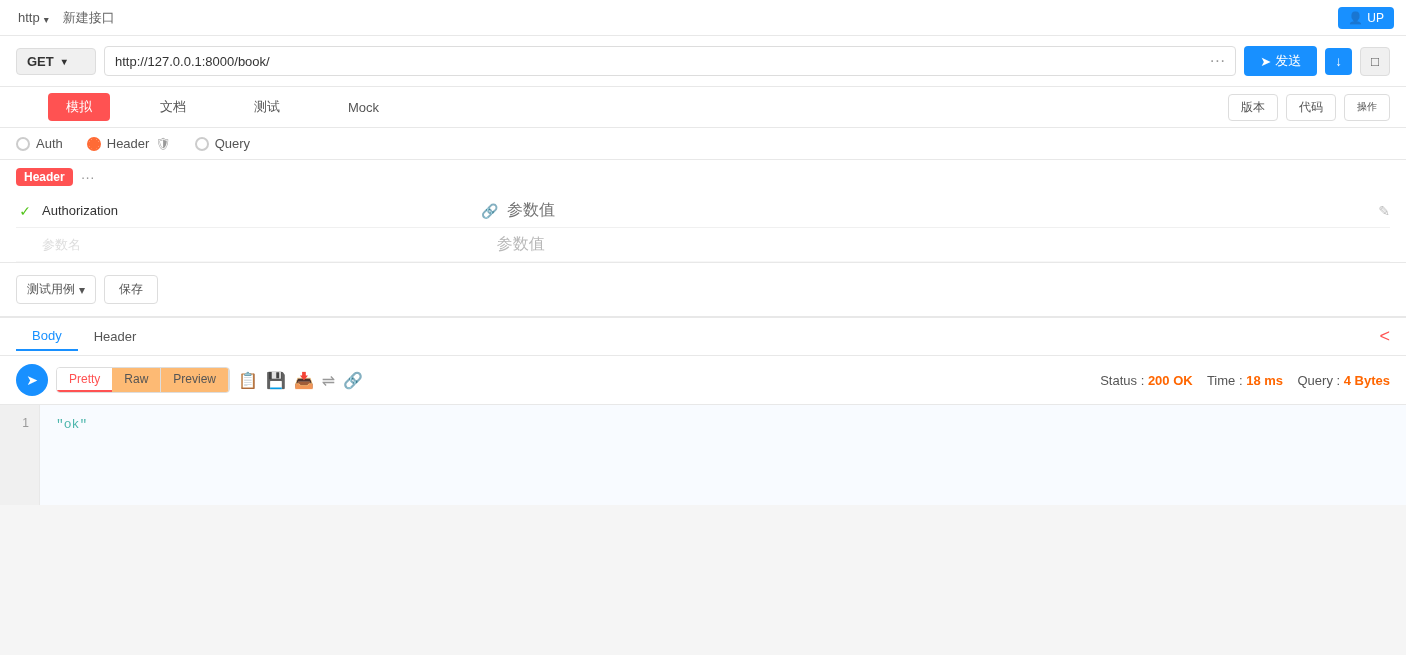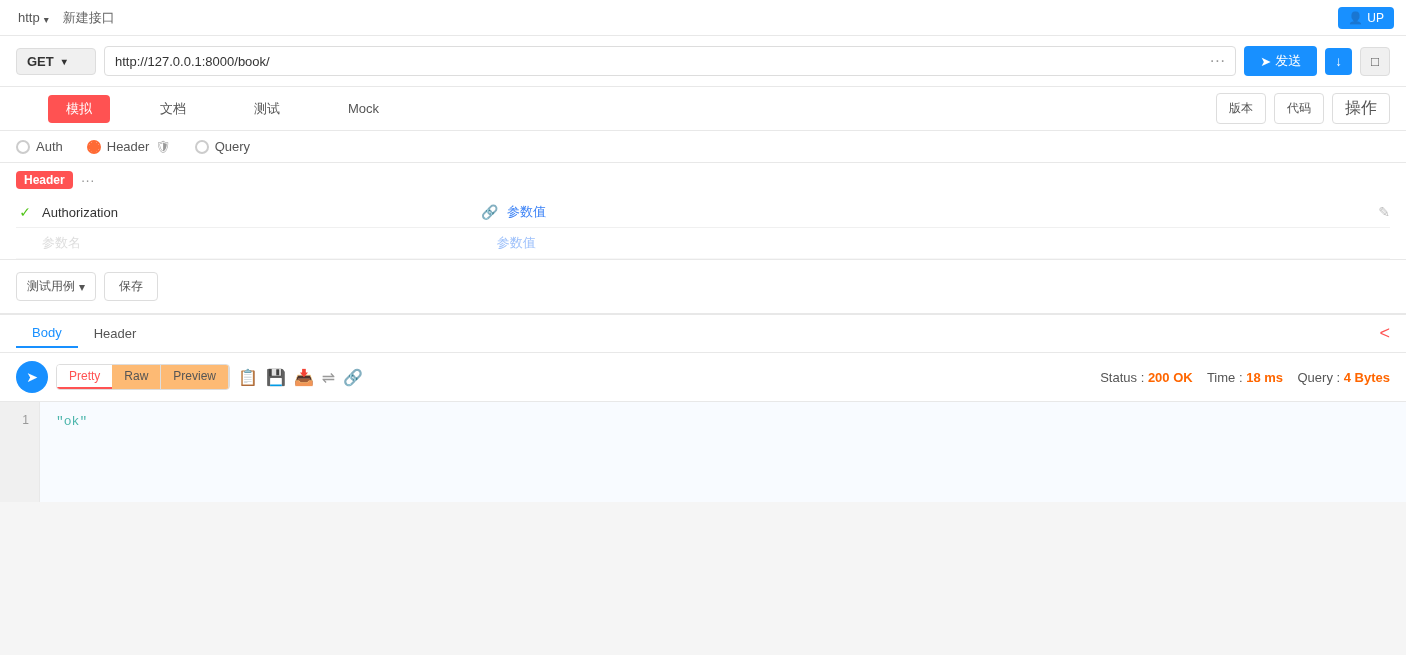--- a/index.html
+++ b/index.html
@@ -164,21 +164,21 @@
       padding: 4px 12px;
       font-size: 12px;
       color: #555;
       cursor: pointer;
     }
     .ops-btn {
       border: 1px solid #ddd;
       background: #fff;
       border-radius: 4px;
       padding: 4px 12px;
-      font-size: 16px;
+      font-size: 10px;
       color: #555;
       cursor: pointer;
     }
 
     
     .param-tabs {
       display: flex;
       align-items: center;
       padding: 8px 16px;
       background: #fff;
@@ -267,22 +267,22 @@
     .param-name.placeholder {
       color: #bbb;
     }
     .link-icon {
       color: #bbb;
       font-size: 14px;
       cursor: pointer;
     }
     .param-value {
       flex: 2;
-      font-size: 13px;
-      color: #3b82f6;
+      font-size: 16px;
+      color: #737373;
     }
     .edit-icon {
       color: #bbb;
       font-size: 14px;
       cursor: pointer;
       margin-left: auto;
     }
 
     
     .action-row {

